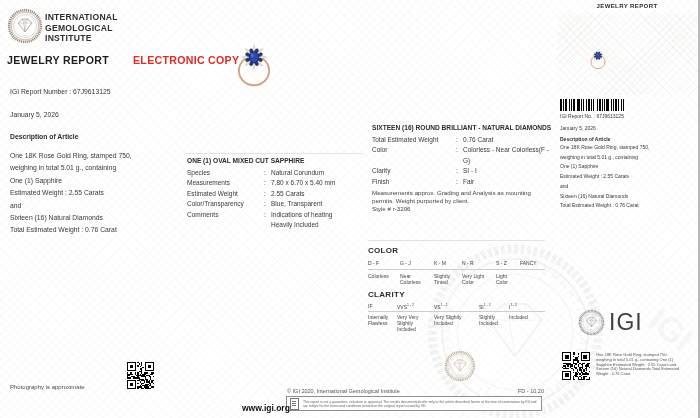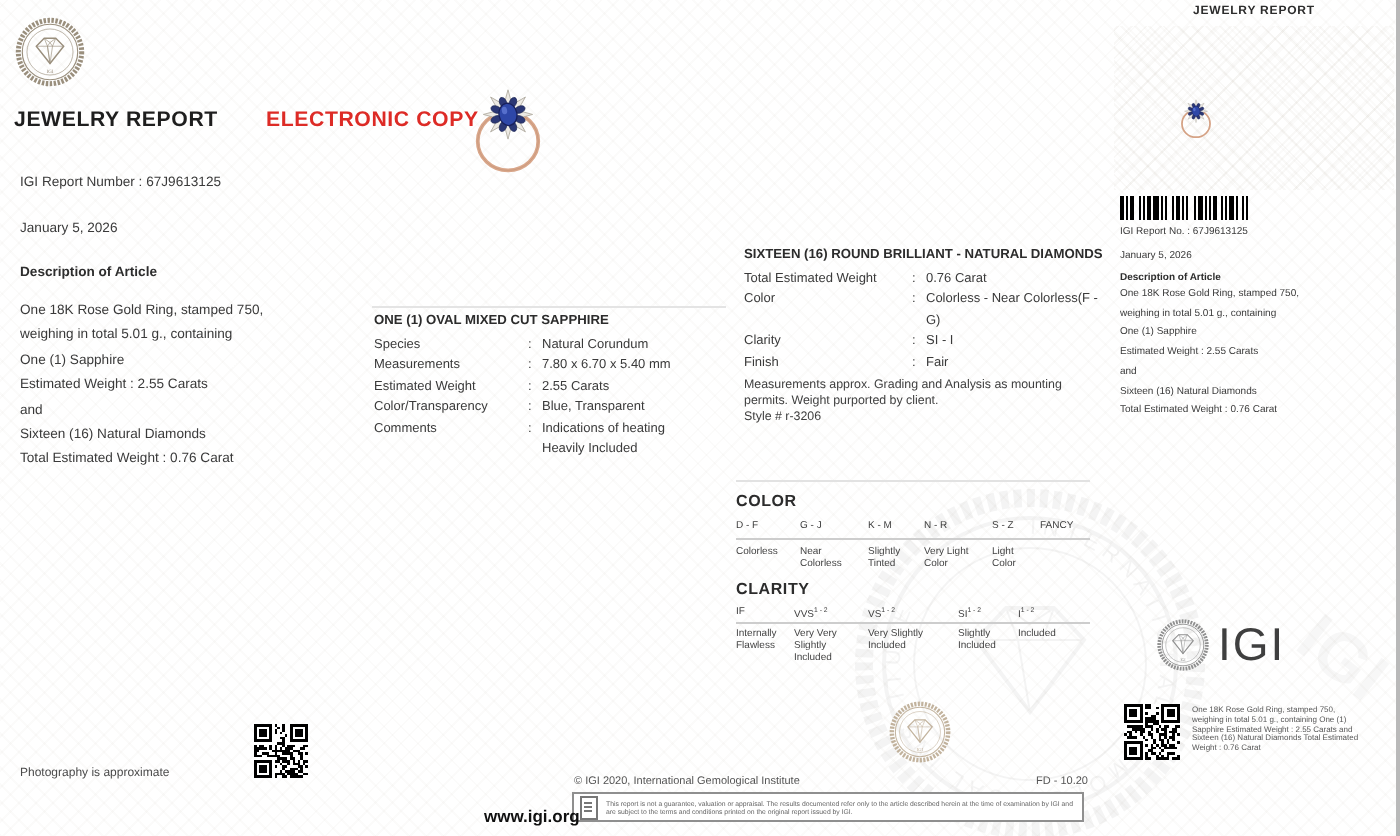--- a/index.html
+++ b/index.html
@@ -142,20 +142,25 @@
       <textPath href="#wtp">INTERNATIONAL GEMOLOGICAL INSTITUTE</textPath>
     </text>
     <path d="M80 88 L95 72 L119 72 L134 88 L107 124 Z" fill="none" stroke="#666" stroke-width="2"></path>
     <path d="M80 88 H134 M95 72 L101 88 L107 124 M119 72 L113 88 M95 72 L107 80 L119 72" fill="none" stroke="#666" stroke-width="1"></path>
   </svg>
   <div class="abs" id="wmigi">IGI</div>
 
   <svg class="abs" id="logo" viewBox="0 0 100 100">
       <use href="#sealart"></use>
     </svg>
+  <div class="abs" id="brand">
+      <div class="ln">INTERNATIONAL</div>
+      <div class="ln">GEMOLOGICAL</div>
+      <div class="ln">INSTITUTE</div>
+    </div>
   <div class="abs" id="title">JEWELRY REPORT</div>
   <div class="abs" id="copy">ELECTRONIC COPY</div>
   <div class="abs" id="repno">IGI Report Number : 67J9613125</div>
   <div class="abs" id="date">January 5, 2026</div>
 
   <svg class="abs" id="ringmain" viewBox="0 0 100 110">
       <use href="#ringart"></use>
     </svg>
 
   <div class="abs" id="desch">Description of Article</div>

